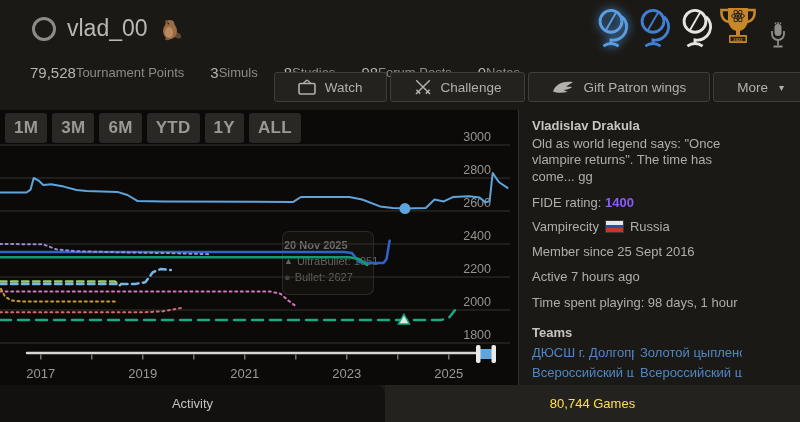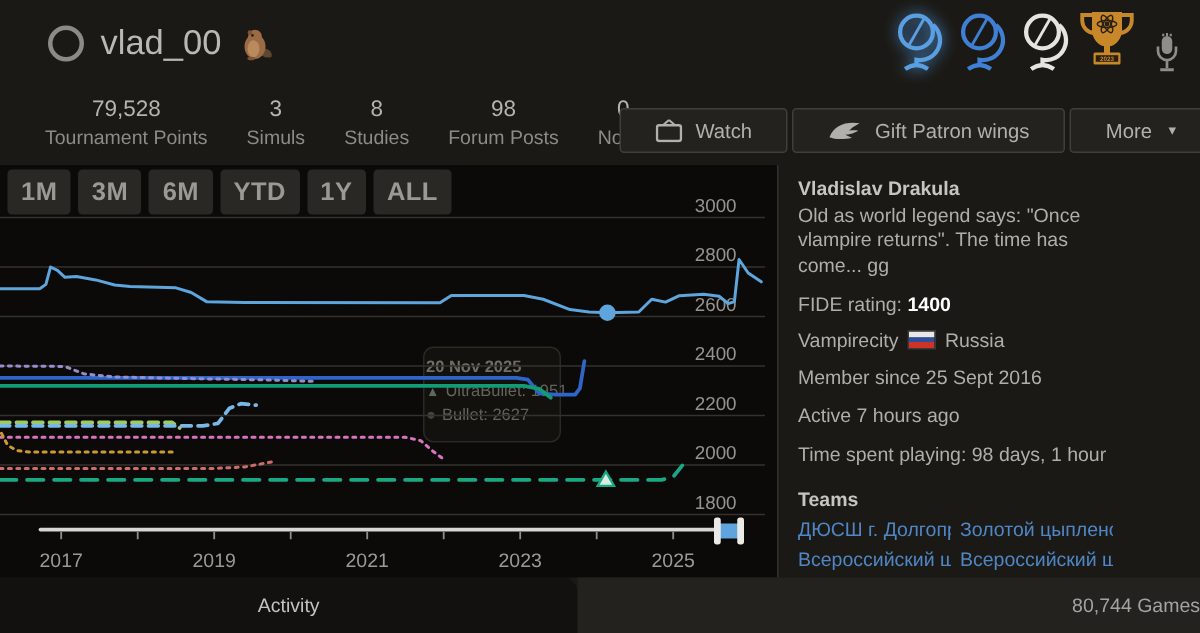--- a/index.html
+++ b/index.html
@@ -8,21 +8,21 @@
     background:#1b1915;font-family:"Liberation Sans",sans-serif;color:#aeaca8;
   }
   
   .header{position:absolute;top:0;left:12px;width:800px;height:110px;background:#1b1915}
   .user-row{position:absolute;top:15px;left:20px;display:flex;align-items:center;gap:11px}
   .ring{width:18px;height:18px;border:3px solid #8c8a86;border-radius:50%}
   .username{font-size:23px;color:#bab8b5}
   .trophies{position:absolute;top:5px;right:24px;display:flex;align-items:flex-end;gap:4px}
   .glow{filter:drop-shadow(0 0 5px #4e95e0)}
   .stats{position:absolute;top:62px;left:18px;display:flex;gap:26px}
-  .stat{display:flex;flex-direction:column;align-items:center;text-decoration:none;cursor:pointer}
+  .stat{display:flex;align-items:center;text-decoration:none;cursor:pointer}
   .stat-value{font-size:15px;color:#b6b4b0;line-height:1.45}
   .stat-label{font-size:13px;color:#8d8b87}
   .actions{position:absolute;top:72px;right:4px;display:flex;gap:3px}
   .btn{display:flex;align-items:center;gap:9px;background:#24221e;border:1px solid #403e39;
        border-radius:3px;color:#b2b0ac;font-size:13.5px;padding:0 23px;height:30px;
        font-family:inherit;cursor:pointer;box-sizing:border-box}
   .caret{font-size:10px;color:#b2b0ac;margin-left:2px}
   
   .chart-panel{position:absolute;top:110px;left:0;width:518px;height:275px;background:#0b0a08}
   .ranges{position:absolute;top:3px;left:5px;display:flex;gap:5px;z-index:3}
@@ -36,33 +36,33 @@
   .tt-row{font-size:11px;color:#63625c;display:flex;gap:4px;align-items:center;margin-top:4px;white-space:nowrap}
   .tt-glyph-tri{color:#5a6a5f;font-size:9px}
   .tt-glyph-dot{color:#45453f;font-size:11px}
   
   .sidebar{position:absolute;top:110px;left:518px;width:232px;height:275px;background:#1b1915;
            border-left:1px solid #33312c;box-sizing:border-box;padding:8px 8px 0 13px;
            overflow:hidden;font-size:13px;color:#b0aeaa;line-height:1.28}
   .sb-name{font-weight:bold;color:#c7c5c1;margin-bottom:1px}
   .sb-line{margin-top:9px}
   .sb-line-sm{margin-top:8px}
-  .sb-bold{font-weight:bold;color:#ffffff}
+  .sb-bold{font-weight:bold;color:#8b5cf6}
   .flag{display:inline-block;width:17px;height:11px;vertical-align:-1px;margin:0 7px;
         outline:1px solid #3a3834}
   .flag .f{height:33.33%}
   .teams-title{font-weight:bold;color:#c7c5c1;margin-top:13px}
   .team-grid{display:grid;grid-template-columns:1fr 1fr;column-gap:6px;row-gap:3px;margin-top:4px}
   .team-link{color:#4f87c6;text-decoration:none;white-space:nowrap;overflow:hidden;cursor:pointer}
   
   .tabs{position:absolute;top:385px;left:0;width:800px;height:37px;display:flex}
   .tab-activity{width:385px;background:#131110;border-radius:0 10px 0 0;display:flex;
                 align-items:center;justify-content:center;color:#c4c2be;font-size:13px;cursor:pointer}
-  .tab-games{flex:1;background:#24221f;display:flex;align-items:center;justify-content:flex-end;
-             color:#a3a3a3;font-size:13px;cursor:pointer}
+  .tab-games{flex:1;background:#24221f;display:flex;align-items:center;justify-content:center;
+             color:#fde047;font-size:13px;cursor:pointer}
 </style>
 </head>
 <body>
 
 <div class="header">
   <div class="user-row">
     <div class="ring"></div>
     <div class="username">vlad_00</div>
     <svg width="24" height="24" viewBox="0 0 24 24">
       <path d="M16.5 15 q6.5 1 5.5 6 q-5.5 1.5 -7.5 -3 Z" fill="#5f4630"></path>
@@ -139,20 +139,26 @@
     </a>
   </div>
 
   <div class="actions">
     <button class="btn">
       <svg width="18" height="16" viewBox="0 0 18 16">
         <path d="M5.5 4 L9 1 M12.5 4 L9 1" fill="none" stroke="#b2b0ac" stroke-width="1.4"></path>
         <rect x="1" y="4.5" width="16" height="10.5" rx="1.5" fill="none" stroke="#b2b0ac" stroke-width="1.6"></rect>
       </svg>
       <span>Watch</span>
+    </button>
+    <button class="btn">
+      <svg width="18" height="18" viewBox="0 0 18 18">
+        <path d="M2.2 2.2 L14 14 M16 16 L14 14 M11.8 15.6 L15.6 11.8 M15.8 2.2 L4 14 M2 16 L4 14 M2.4 11.8 L6.2 15.6" fill="none" stroke="#b2b0ac" stroke-width="1.5"></path>
+      </svg>
+      <span>Challenge</span>
     </button>
     <button class="btn">
       <svg width="22" height="14" viewBox="0 0 22 14">
         <path d="M1 11.5 C4 3.5 12 0.8 21 2.2 C17.2 4.4 16 5.2 14.2 7 C16.4 6.9 18 6.6 20.2 7.2 C16.6 9.2 14.6 9.6 11.6 9.9 C13 10.8 14.2 11.1 16 11.8 C10.4 13.2 4.6 13 1 11.5 Z" fill="#b2b0ac"></path>
       </svg>
       <span>Gift Patron wings</span>
     </button>
     <button class="btn">
       <span>More</span>
       <span class="caret">▾</span>

